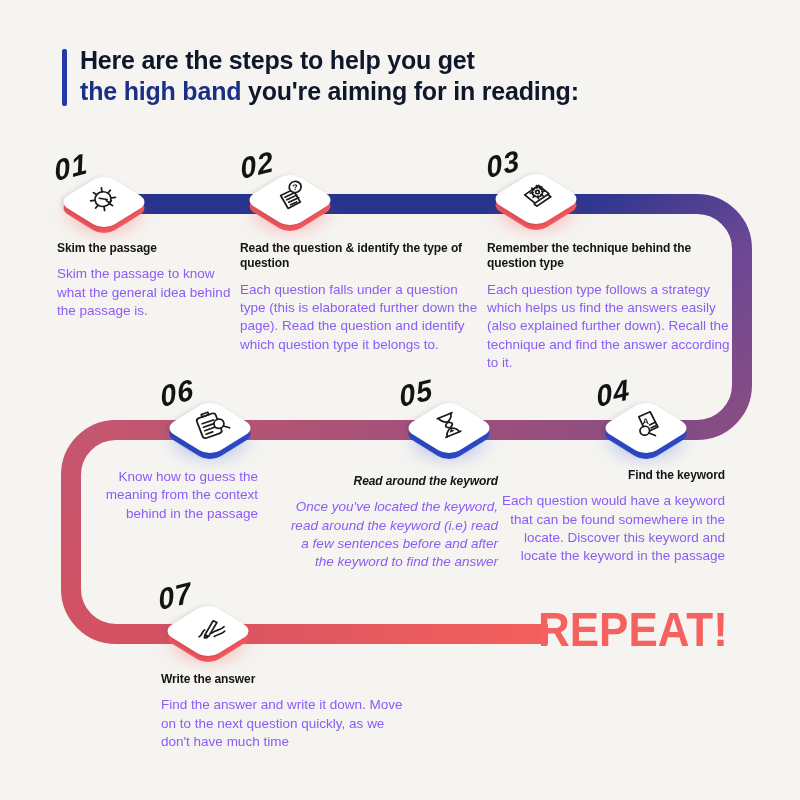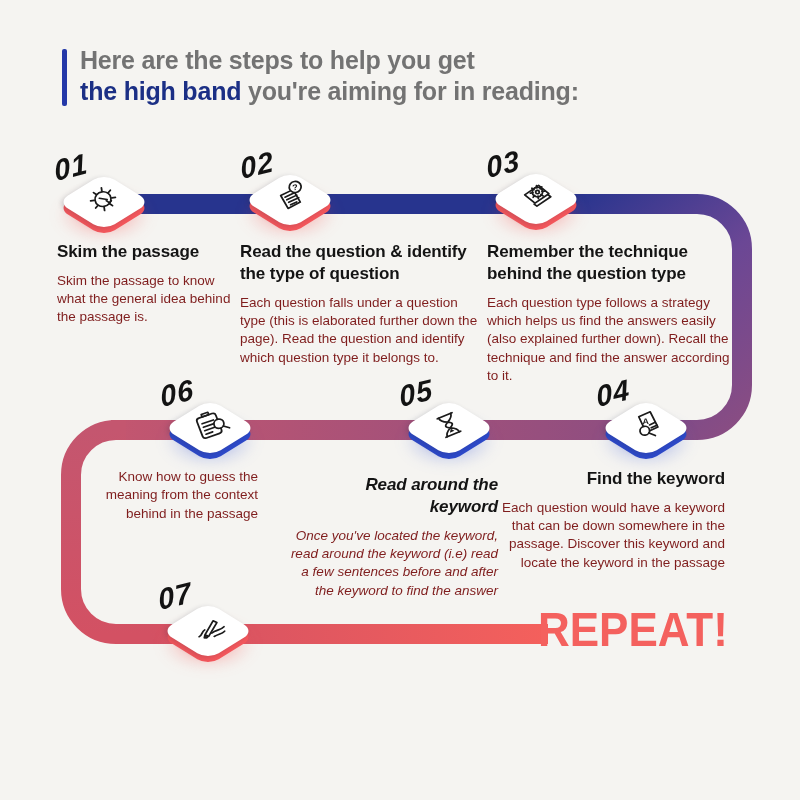--- a/index.html
+++ b/index.html
@@ -3,21 +3,21 @@
 <meta charset="utf-8">
 <style>
   html,body{margin:0;padding:0;}
   body{width:800px;height:800px;background:#f5f4f1;font-family:"Liberation Sans",sans-serif;}
   .canvas{position:relative;width:800px;height:800px;overflow:hidden;background:#f5f4f1;}
 
   
   .header{position:absolute;left:62px;top:45px;}
   .header-bar{position:absolute;left:0;top:4px;width:5px;height:57px;background:#2438a8;border-radius:2px;}
   .header-text{position:absolute;left:18px;top:0;width:640px;font-weight:700;font-size:25px;line-height:31px;letter-spacing:-0.2px;white-space:nowrap;}
-  .c-coral{color:#737373;}
+  .c-coral{color:#0f172a;}
   .c-navy{color:#1b2f85;}
 
   
   .path-svg{position:absolute;left:0;top:0;z-index:1;}
 
   
   .node{position:absolute;width:0;height:0;z-index:3;}
   .glow{position:absolute;left:-50px;top:-12px;width:100px;height:52px;filter:blur(7px);z-index:1;}
   .glow.red{background:radial-gradient(ellipse at center, rgba(246,74,74,0.55) 0%, rgba(246,74,74,0) 65%);}
   .glow.blue{background:radial-gradient(ellipse at center, rgba(52,84,214,0.5) 0%, rgba(52,84,214,0) 65%);}
@@ -26,22 +26,22 @@
   .rim.red{background:#f4575c;}
   .rim.blue{background:#2d49c9;}
   .card{top:-32px;background:#ffffff;box-shadow:0 3px 7px rgba(40,40,60,0.18);z-index:3;}
   .icon{position:absolute;left:-24px;top:-26px;width:48px;height:48px;z-index:4;transform:rotate(-8deg) scaleY(0.92);}
   .icon svg{width:48px;height:48px;stroke:#1b1b1b;fill:none;stroke-width:1.8;stroke-linecap:round;stroke-linejoin:round;}
   .icon svg text{stroke:none;fill:#1b1b1b;font-family:"Liberation Sans",sans-serif;font-weight:700;}
   .num{position:absolute;left:-50px;top:-50px;z-index:5;font-size:29px;font-weight:800;font-style:italic;color:#131313;transform:rotate(-14deg) skewX(-6deg);letter-spacing:1px;}
 
   
   .block{position:absolute;z-index:2;}
-  .block .title{font-size:17px;font-weight:700;color:#141414;line-height:1.28;margin:0 0 9px 0;letter-spacing:-0.1px;}
-  .block .desc{font-size:13.5px;color:#7f1d1d;line-height:1.36;margin:0;}
+  .block .title{font-size:12px;font-weight:700;color:#141414;line-height:1.28;margin:0 0 9px 0;letter-spacing:-0.1px;}
+  .block .desc{font-size:13.5px;color:#8b5cf6;line-height:1.36;margin:0;}
   .align-left{text-align:left;}
   .align-right{text-align:right;}
   .b1{left:57px;top:241px;width:182px;}
   .b2{left:240px;top:241px;width:238px;}
   .b3{left:487px;top:241px;width:246px;}
   .b4{left:495px;top:468px;width:230px;}
   .b5{left:286px;top:474px;width:212px;font-style:italic;}
   .b6{left:84px;top:468px;width:174px;}
   .b7{left:161px;top:672px;width:250px;}
   .b5 .title{max-width:150px;margin-left:auto;margin-right:0;margin-bottom:9px;}
@@ -209,28 +209,32 @@
     <p class="desc">Each question falls under a question type (this is elaborated further down the page). Read the question and identify which question type it belongs to.</p>
   </div>
 
   <div class="block b3 align-left">
     <p class="title">Remember the technique behind the question type</p>
     <p class="desc">Each question type follows a strategy which helps us find the answers easily (also explained further down). Recall the technique and find the answer according to it.</p>
   </div>
 
   <div class="block b4 align-right">
     <p class="title">Find the keyword</p>
-    <p class="desc">Each question would have a keyword that can be down somewhere in the passage. Discover this keyword and locate the keyword in the passage</p>
+    <p class="desc">Each question would have a keyword that can be found somewhere in the locate. Discover this keyword and locate the keyword in the passage</p>
   </div>
 
   <div class="block b5 align-right">
     <p class="title">Read around the keyword</p>
     <p class="desc">Once you've located the keyword, read around the keyword (i.e) read a few sentences before and after the keyword to find the answer</p>
   </div>
 
   <div class="block b6 align-right">
     <p class="desc">Know how to guess the meaning from the context behind in the passage</p>
   </div>
 
+  <div class="block b7 align-left">
+    <p class="title">Write the answer</p>
+    <p class="desc">Find the answer and write it down. Move on to the next question quickly, as we don't have much time</p>
+  </div>
 
   <div class="repeat">REPEAT!</div>
 
 </div>
 
 </body></html>

